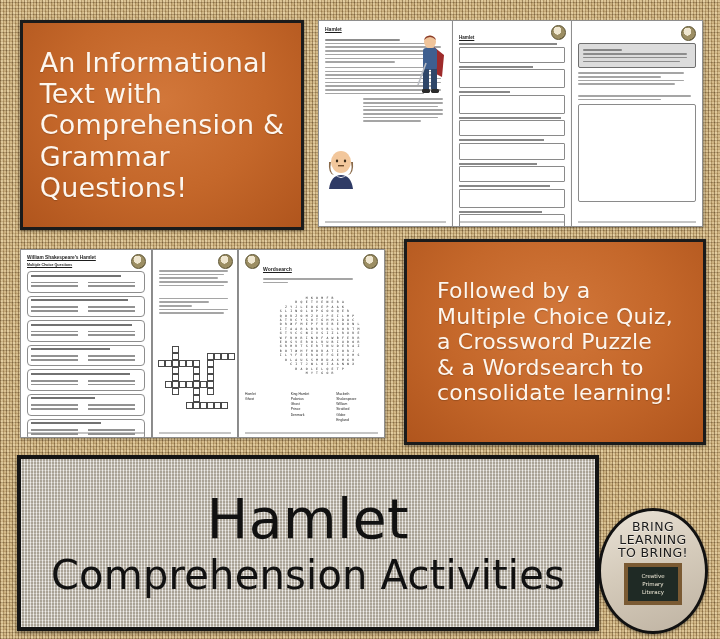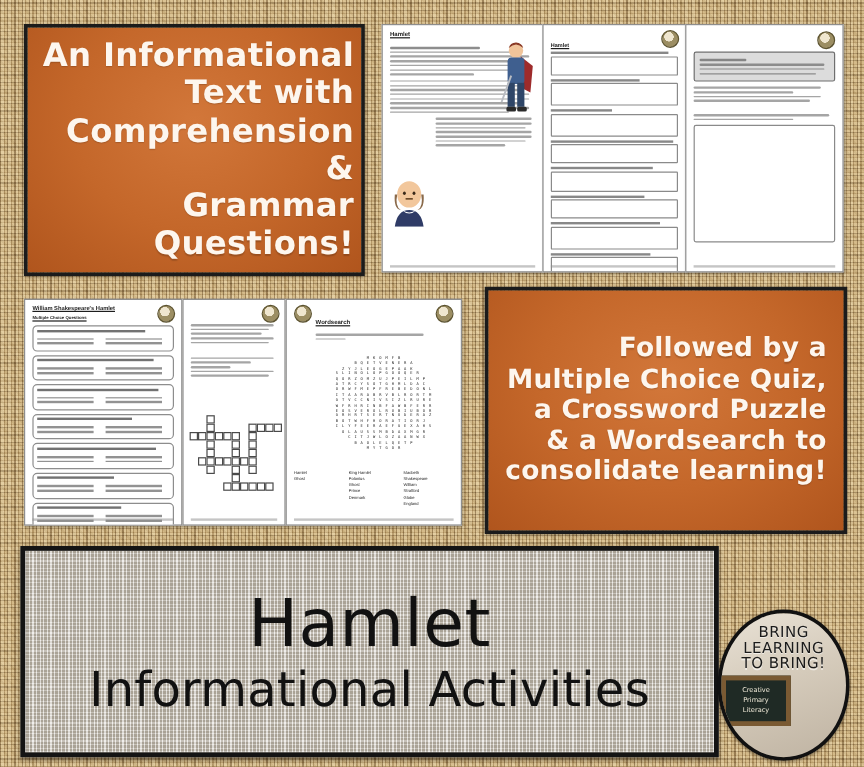--- a/index.html
+++ b/index.html
@@ -32,23 +32,23 @@
   .orange-panel{
     position:absolute;
     border:3px solid #1b1b1b;
     background:radial-gradient(ellipse at 50% 38%, #d2773a 0%, #c4672a 52%, #b0551d 100%);
     box-shadow:0 1px 3px rgba(0,0,0,.45);
     display:flex;align-items:center;justify-content:center;
     overflow:hidden;
   }
   .orange-panel .ptext{
     color:#fdf6ee;
-    text-align:right;
+    text-align:left;
     font-family:"DejaVu Sans",sans-serif;
-    font-weight:700;
+    font-weight:400;
     line-height:1.16;
     letter-spacing:.2px;
     padding:2px 6px;
     text-shadow:0 1px 1px rgba(0,0,0,.18);
     white-space:pre-line;
   }
   #panel-intro{left:20px;top:20px;width:278px;height:204px;}
   #panel-intro .ptext{font-size:27px;}
   #panel-followed{left:404px;top:239px;width:296px;height:200px;}
   #panel-followed .ptext{font-size:22px;}
@@ -153,21 +153,21 @@
     line-height:1;letter-spacing:.2px;
   }
   
   #logo{
     position:absolute;left:598px;top:508px;width:104px;height:120px;
     border-radius:50%;
     border:3px solid #111;
     background:linear-gradient(160deg,#e9e2d6 0%,#d5cbbb 45%,#bfb3a2 100%);
     overflow:hidden;
     box-shadow:0 1px 3px rgba(0,0,0,.4);
-    display:flex;flex-direction:column;
+    display:flex;flex-direction:column;align-items:center;
   }
   #logo .ltxt{
     margin-top:9px;text-align:center;color:#1a1a1a;
     font-family:"DejaVu Sans",sans-serif;font-size:12.5px;line-height:13px;
     letter-spacing:.4px;text-shadow:0 1px 0 rgba(255,255,255,.6);
   }
   #logo .chalk{
     margin-top:4px;width:58px;height:42px;background:#1f2a25;
     border:4px solid #7a5a33;box-sizing:border-box;
     display:flex;flex-direction:column;align-items:center;justify-content:center;
@@ -839,21 +839,21 @@
 <div class="orange-panel" id="panel-followed">
   <div class="ptext">Followed by a
 Multiple Choice Quiz,
 a Crossword Puzzle
 &amp; a Wordsearch to
 consolidate learning!</div>
 </div>
 
 <div id="banner">
   <div class="line1">Hamlet</div>
-  <div class="line2">Informational Activities</div>
+  <div class="line2">Comprehension Activities</div>
 </div>
 
 <div id="logo">
   <div class="kidbg"></div>
   <div class="ltxt">
     <div>BRING</div>
     <div>LEARNING</div>
     <div>TO BRING!</div>
   </div>
   <div class="chalk">

